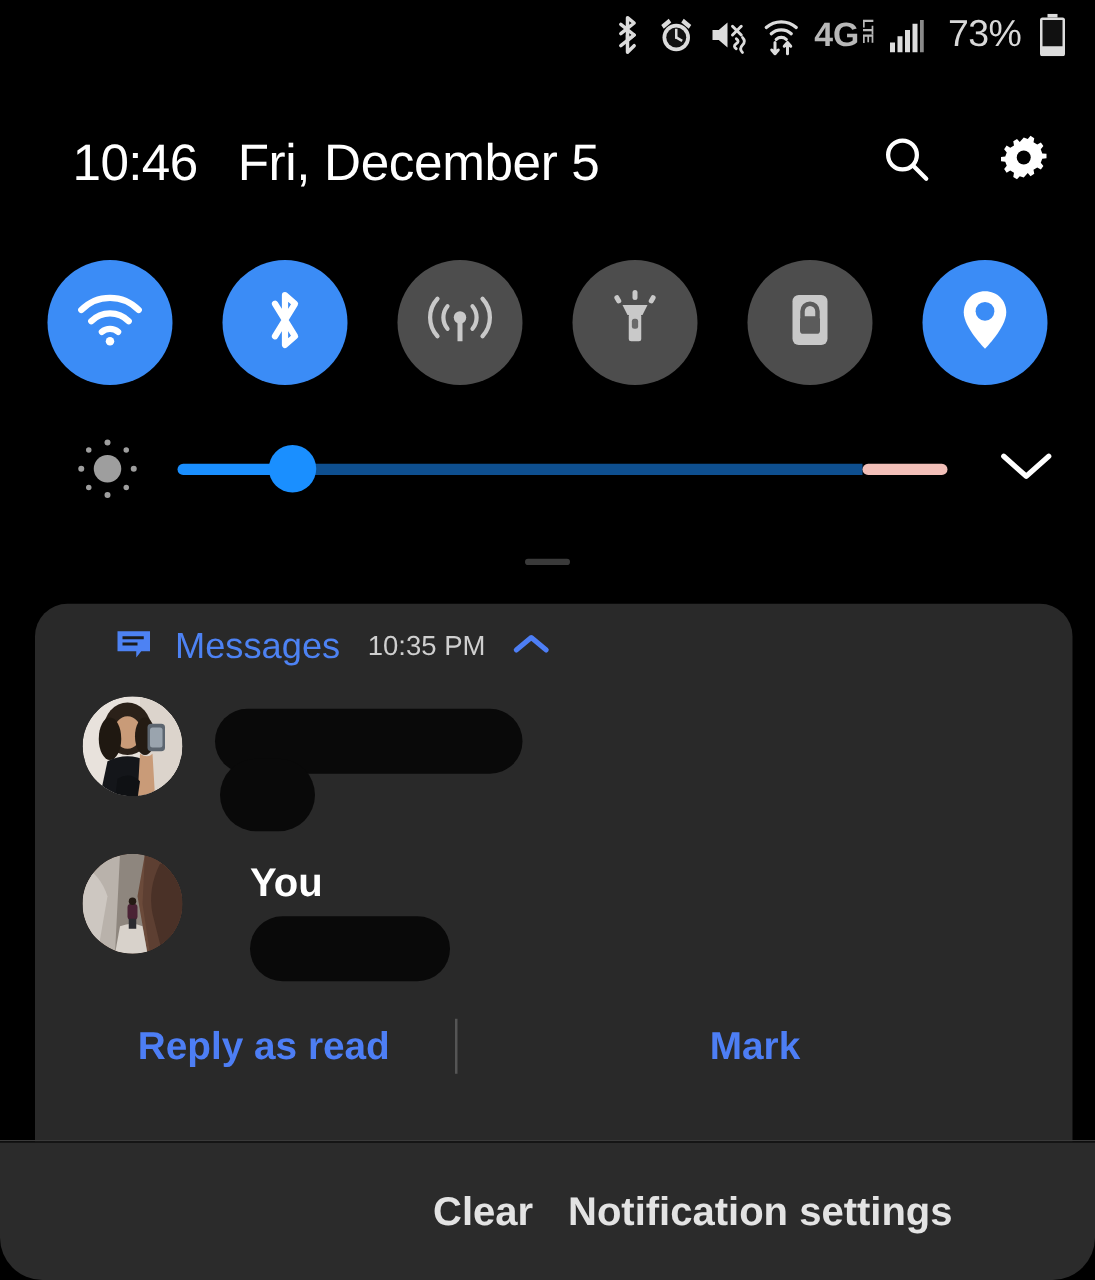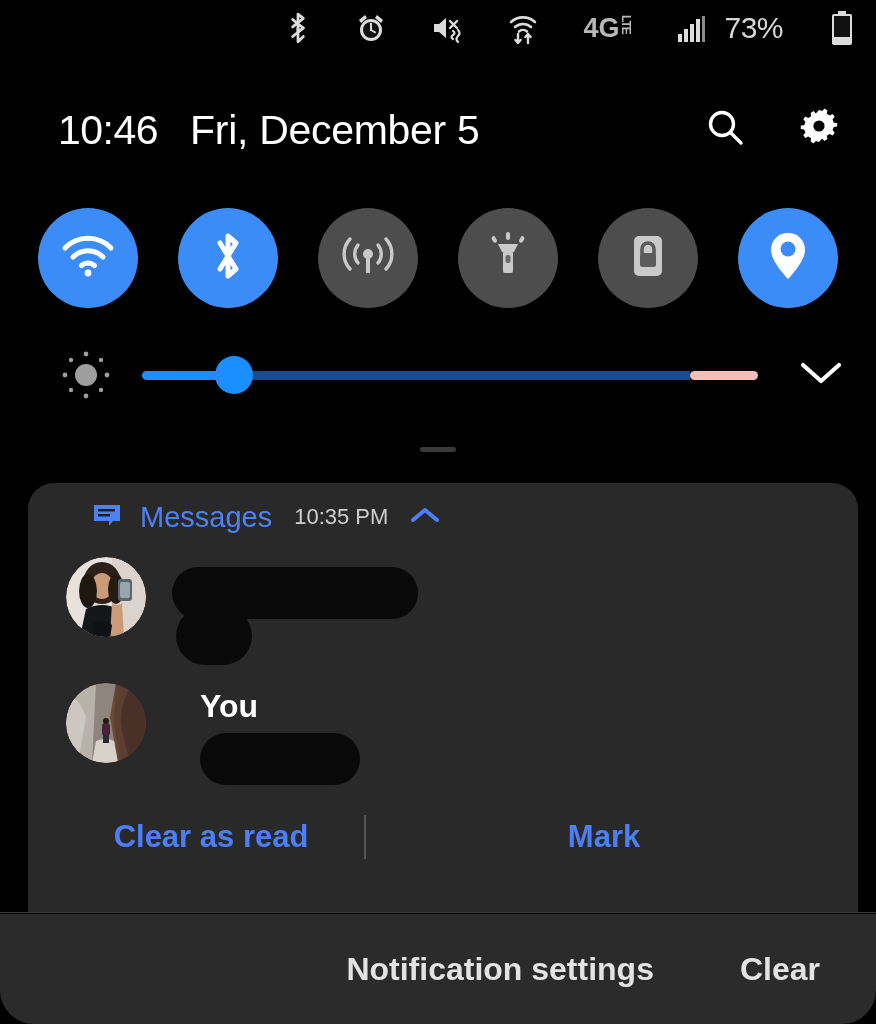--- a/index.html
+++ b/index.html
@@ -10,21 +10,21 @@
     overflow: hidden;
   }
   .screen { position: relative; width: 876px; height: 1024px; background: #000; }
 
   
   .status-bar {
     position: absolute; top: 0; left: 0; right: 0; height: 56px;
     display: flex; align-items: center; justify-content: flex-end;
     padding-right: 22px; gap: 11px;
   }
-  .status-bar .sicon { display: flex; align-items: center; justify-content: flex-end; margin-left: 34px; }
+  .status-bar .sicon { display: flex; align-items: center; justify-content: flex-end; }
   .battery-pct {
     color: #d8d8d8; font-size: 30px; font-weight: 400; letter-spacing: -0.5px;
     margin-left: 6px; margin-right: 2px;
   }
 
   
   .clock-row {
     position: absolute; top: 92px; left: 0; right: 0; height: 76px;
     display: flex; align-items: center; padding: 0 28px 0 58px;
   }
@@ -391,27 +391,27 @@
         </span>
         <span class="msg-body">
           <span class="msg-sender">You</span>
           <span class="redact redact-c" style="display:block;"></span>
         </span>
       </div>
 
     </div>
 
     <div class="notif-actions">
-      <button class="action-btn action-mark">Clear as read</button>
+      <button class="action-btn action-mark">Reply as read</button>
       <span class="action-divider"></span>
       <button class="action-btn action-reply">Mark</button>
     </div>
 
   </div>
 
   <div class="card-divider"></div>
 
   <div class="bottom-bar">
+    <button class="bottom-btn">Clear</button>
     <button class="bottom-btn settings">Notification settings</button>
-    <button class="bottom-btn">Clear</button>
   </div>
 
 </div>
 
 </body></html>

